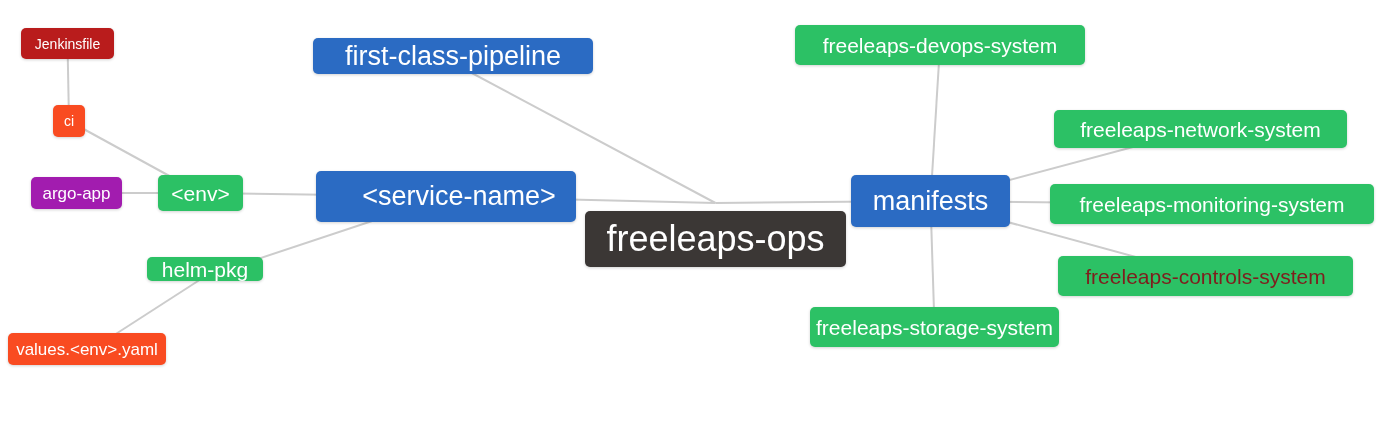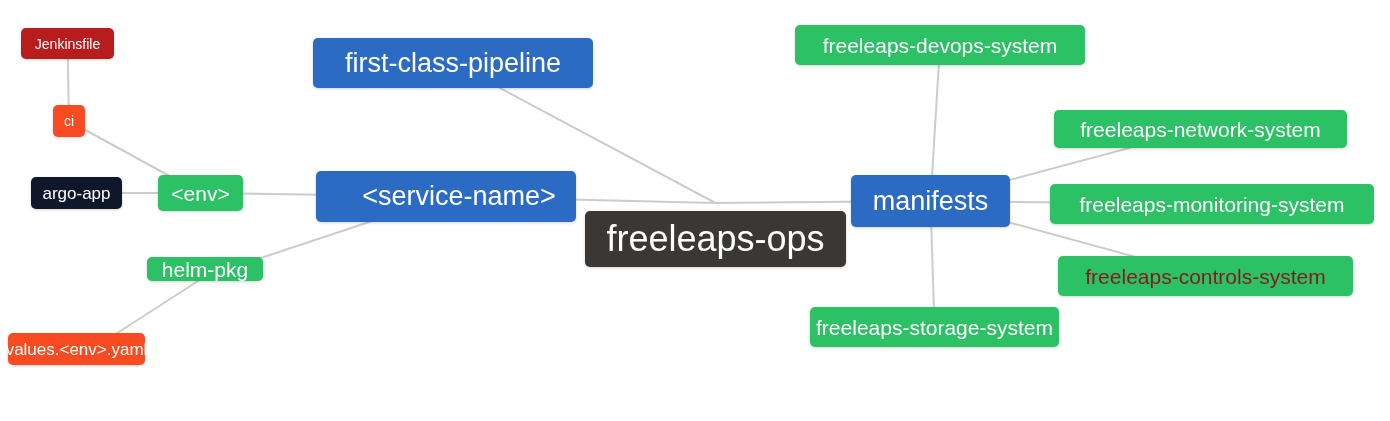--- a/index.html
+++ b/index.html
@@ -61,42 +61,42 @@
       <line x1="930.5" y1="201" x2="940" y2="45" stroke="#cccccc" stroke-width="2"></line>
       <line x1="930.5" y1="201" x2="1200.5" y2="129" stroke="#cccccc" stroke-width="2"></line>
       <line x1="930.5" y1="201" x2="1212" y2="204" stroke="#cccccc" stroke-width="2"></line>
       <line x1="930.5" y1="201" x2="1205.5" y2="276" stroke="#cccccc" stroke-width="2"></line>
       <line x1="930.5" y1="201" x2="934.5" y2="327" stroke="#cccccc" stroke-width="2"></line>
     </svg>
   <div class="node-layer">
       <div class="node" style="left: 585px; top: 169px; width: 261px; height: 56px; font-size: 36px; background: rgb(59, 55, 53); color: rgb(255, 255, 255); margin-top: 42px;">
         <span>freeleaps-ops</span>
       </div>
-      <div class="node" style="left: 313px; top: 38px; width: 280px; height: 50px; font-size: 27px; background: rgb(43, 107, 195); color: rgb(255, 255, 255);">
+      <div class="node" style="left: 313px; top: 38px; width: 280px; height: 36px; font-size: 27px; background: rgb(43, 107, 195); color: rgb(255, 255, 255);">
         <span>first-class-pipeline</span>
       </div>
       <div class="node" style="left: 316px; top: 171px; width: 260px; height: 51px; font-size: 27px; background: rgb(43, 107, 195); color: rgb(255, 255, 255); padding-left: 26px;">
         <span>&lt;service-name&gt;</span>
       </div>
       <div class="node" style="left: 851px; top: 175px; width: 159px; height: 52px; font-size: 27px; background: rgb(43, 107, 195); color: rgb(255, 255, 255);">
         <span>manifests</span>
       </div>
       <div class="node" style="left: 158px; top: 175px; width: 85px; height: 36px; font-size: 21px; background: rgb(44, 193, 101); color: rgb(255, 255, 255); justify-content: center;">
         <span>&lt;env&gt;</span>
       </div>
       <div class="node" style="left: 147px; top: 257px; width: 116px; height: 24px; font-size: 21px; background: rgb(44, 193, 101); color: rgb(255, 255, 255);">
         <span>helm-pkg</span>
       </div>
       <div class="node" style="left: 53px; top: 105px; width: 32px; height: 32px; font-size: 14px; background: rgb(249, 75, 33); color: rgb(255, 255, 255);">
         <span>ci</span>
       </div>
-      <div class="node" style="left: 31px; top: 177px; width: 91px; height: 32px; font-size: 17px; background: #0f172a; color: rgb(255, 255, 255);">
+      <div class="node" style="left: 31px; top: 177px; width: 91px; height: 32px; font-size: 17px; background: #a21caf; color: rgb(255, 255, 255);">
         <span>argo-app</span>
       </div>
-      <div class="node" style="left: 8px; top: 333px; width: 137px; height: 32px; font-size: 17px; background: rgb(249, 75, 33); color: rgb(255, 255, 255);">
+      <div class="node" style="left: 8px; top: 333px; width: 158px; height: 32px; font-size: 17px; background: rgb(249, 75, 33); color: rgb(255, 255, 255);">
         <span>values.&lt;env&gt;.yaml</span>
       </div>
       <div class="node" style="left: 21px; top: 28px; width: 93px; height: 31px; font-size: 14px; background: #b91c1c; color: rgb(255, 255, 255);">
         <span>Jenkinsfile</span>
       </div>
       <div class="node" style="left: 795px; top: 25px; width: 290px; height: 40px; font-size: 21px; background: rgb(44, 193, 101); color: rgb(255, 255, 255);">
         <span>freeleaps-devops-system</span>
       </div>
       <div class="node" style="left: 1054px; top: 110px; width: 293px; height: 38px; font-size: 21px; background: rgb(44, 193, 101); color: rgb(255, 255, 255);">
         <span>freeleaps-network-system</span>

